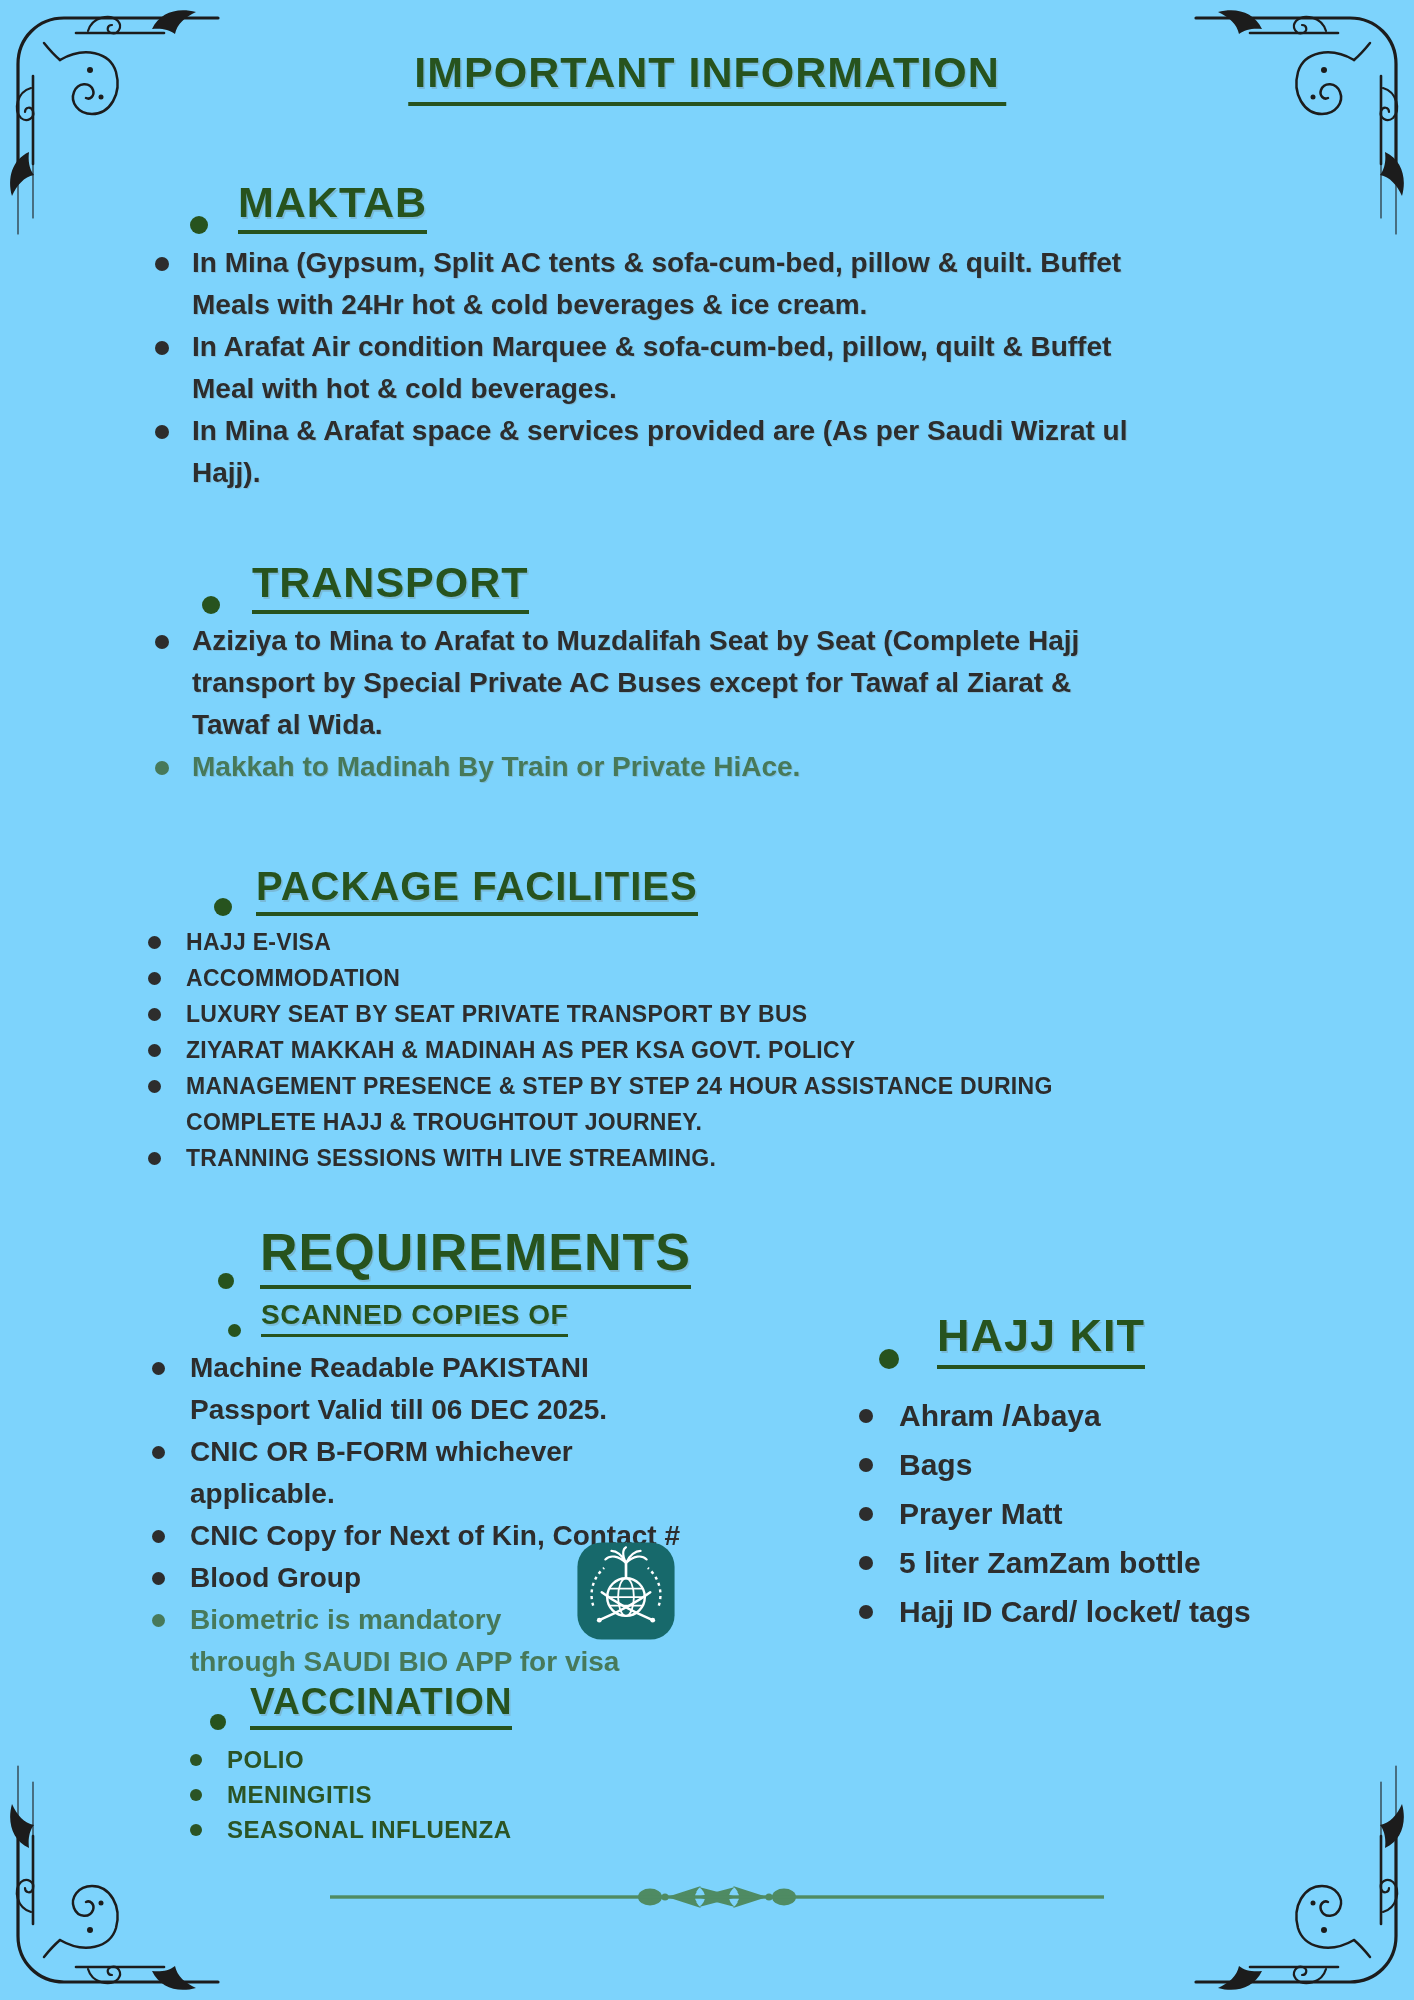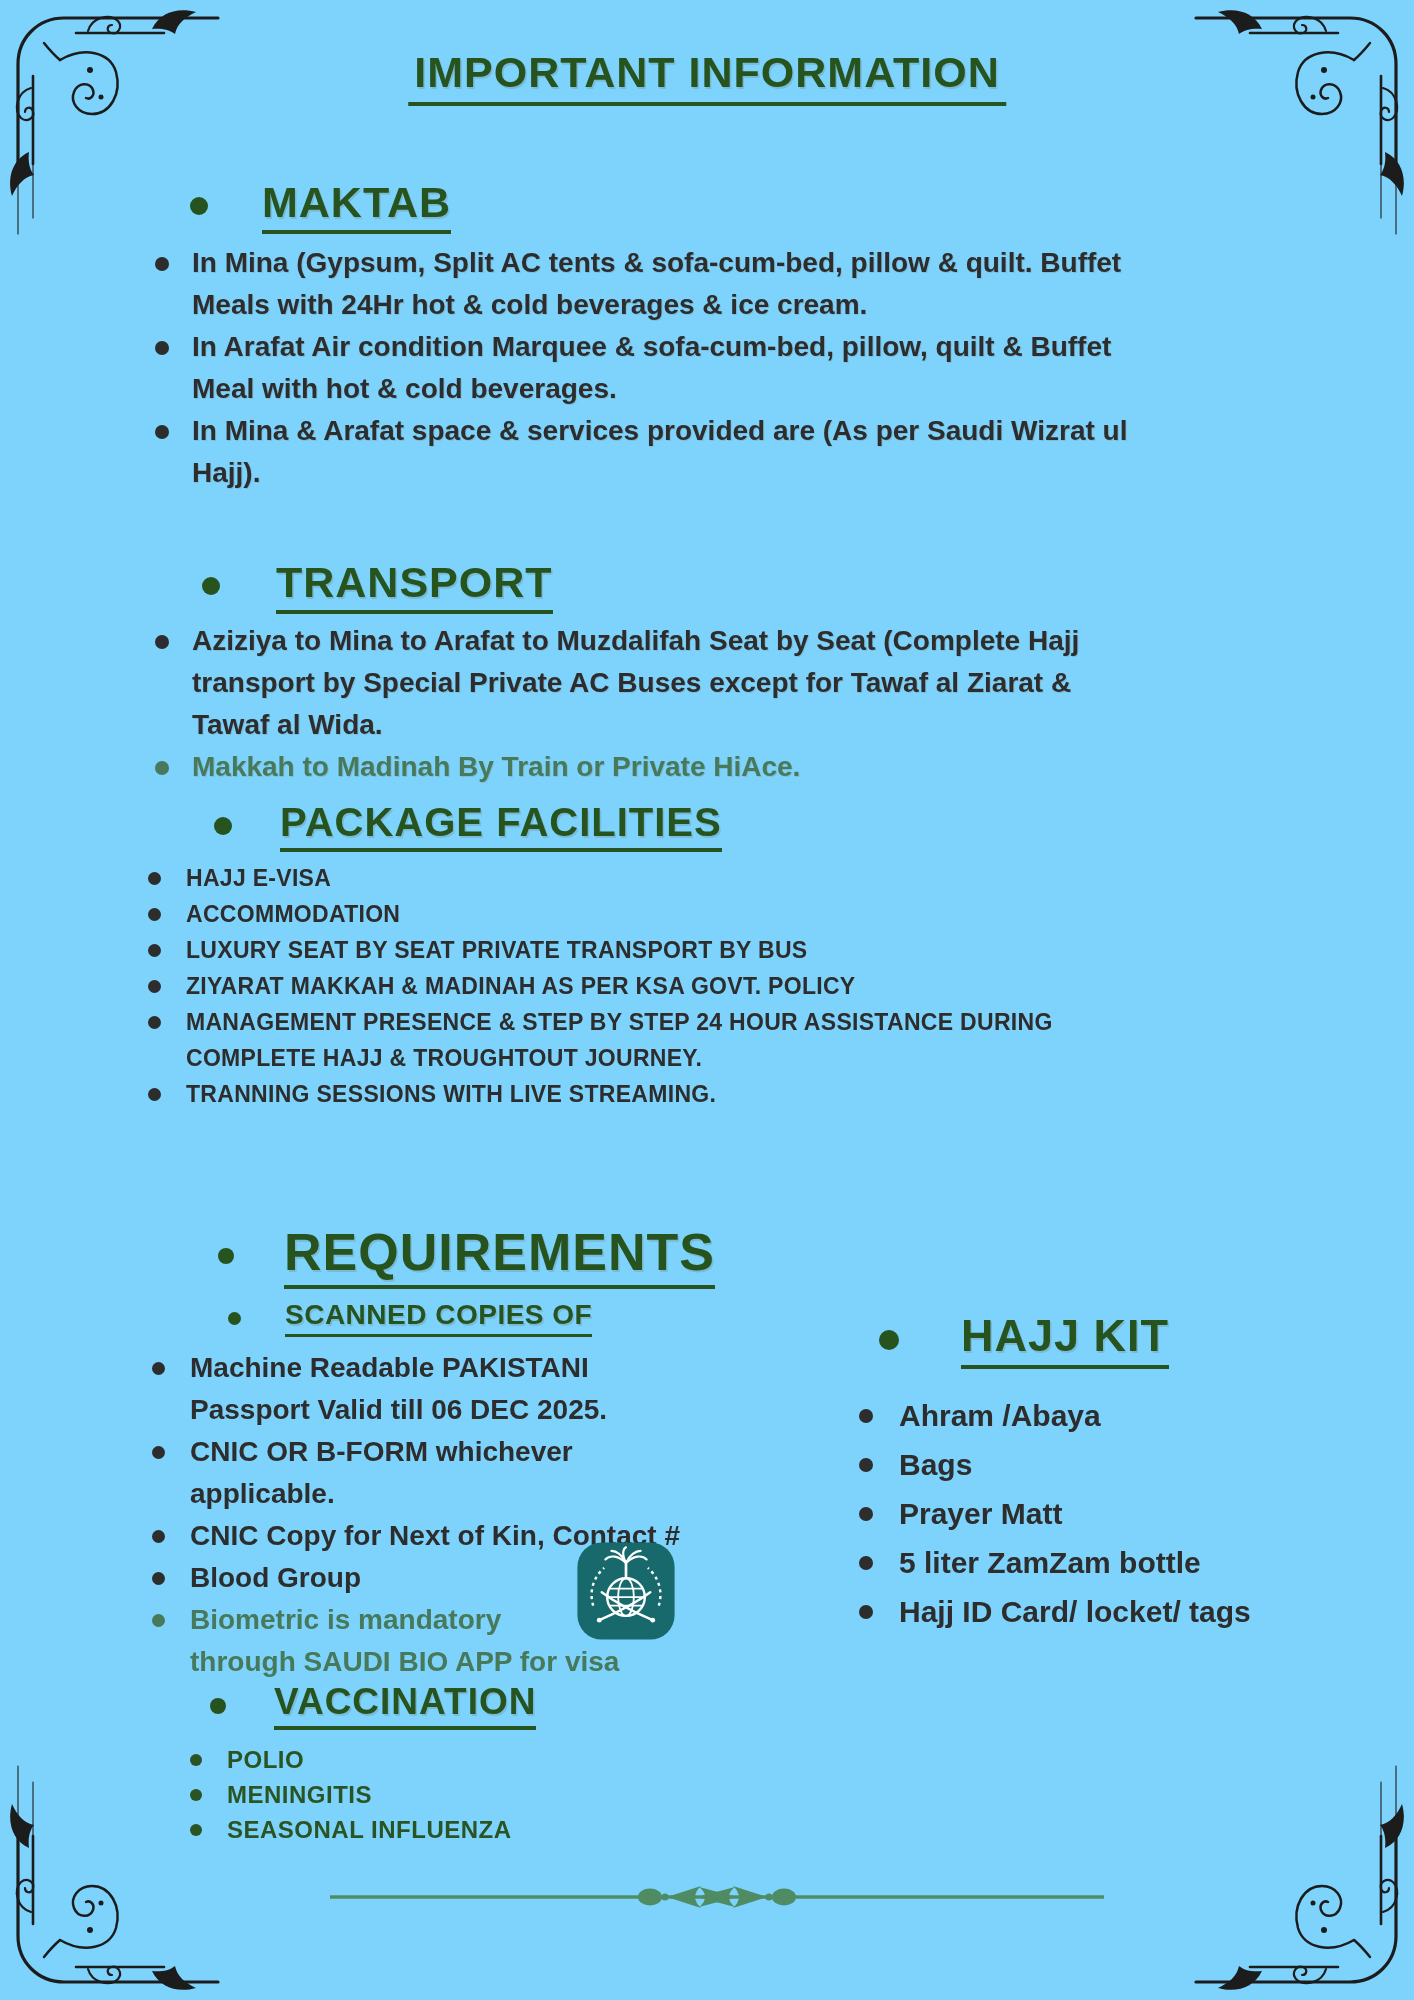--- a/index.html
+++ b/index.html
@@ -17,21 +17,21 @@
   .corner.br{right:4px;bottom:4px;transform:scale(-1,-1);}
   
   .title{
     position:absolute;top:48px;left:50%;transform:translateX(-50%);
     font-size:43px;font-weight:bold;letter-spacing:1px;white-space:nowrap;
     color:#27531e;border-bottom:4px solid #27531e;padding:0 6px 5px 6px;
     text-shadow:1.5px 1.5px 0 rgba(110,110,110,.25);
   }
   
   .sec{position:absolute;left:0;width:1414px;}
-  .shead{display:flex;align-items:center;gap:24px;}
+  .shead{display:flex;align-items:flex-end;}
   .hdot{flex:0 0 auto;border-radius:50%;background:#27531e;}
   .htxt{
     font-weight:bold;color:#27531e;white-space:nowrap;
     border-bottom:4px solid #27531e;padding-bottom:3px;letter-spacing:1px;
     text-shadow:1.5px 1.5px 0 rgba(110,110,110,.25);
   }
   .sub .htxt{border-bottom-width:3px;letter-spacing:.5px;}
   
   ul.blist{margin:0;padding:0;}
   ul.blist li{position:relative;list-style:none;}
@@ -149,21 +149,21 @@
           <span class="litext">Aziziya to Mina to Arafat to Muzdalifah Seat by Seat (Complete Hajj
 transport by Special Private AC Buses except for Tawaf al Ziarat &amp;
 Tawaf al Wida.</span>
         </li>
       <li class="green">
           <span class="litext">Makkah to Madinah By Train or Private HiAce.</span>
         </li>
     </ul>
   </div>
 
-  <div class="sec" style="top:800px">
+  <div class="sec" style="top:864px">
     <div class="shead" style="margin-left:214px">
       <span class="hdot" style="width:18px;height:18px;margin-right:24px"></span>
       <span class="htxt" style="font-size:40px">PACKAGE FACILITIES</span>
     </div>
     <ul class="blist pkg-list" style="margin:8px 0 0 146px">
       <li>
           <span class="litext">HAJJ E-VISA</span>
         </li>
       <li>
           <span class="litext">ACCOMMODATION</span>

